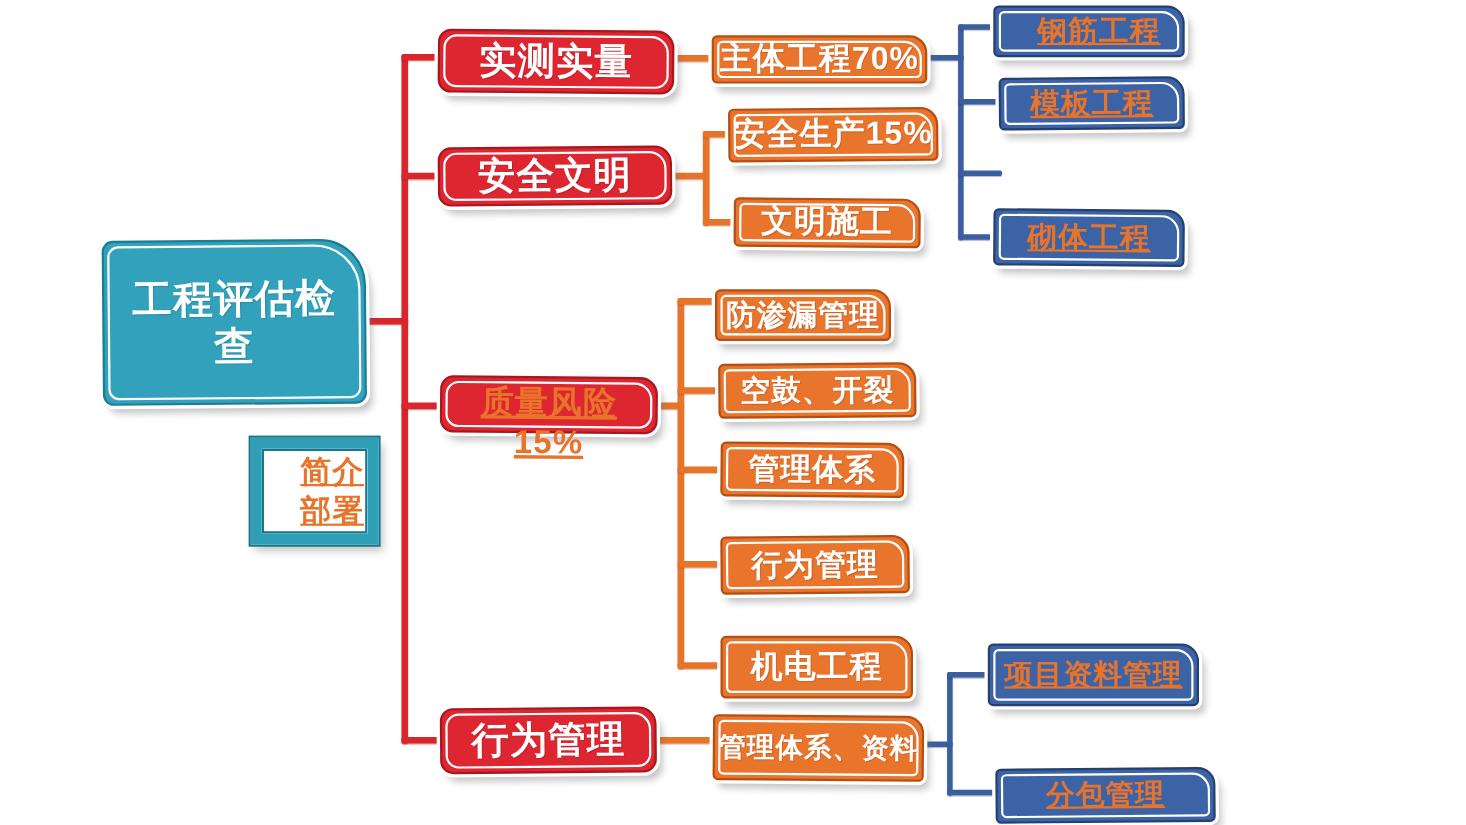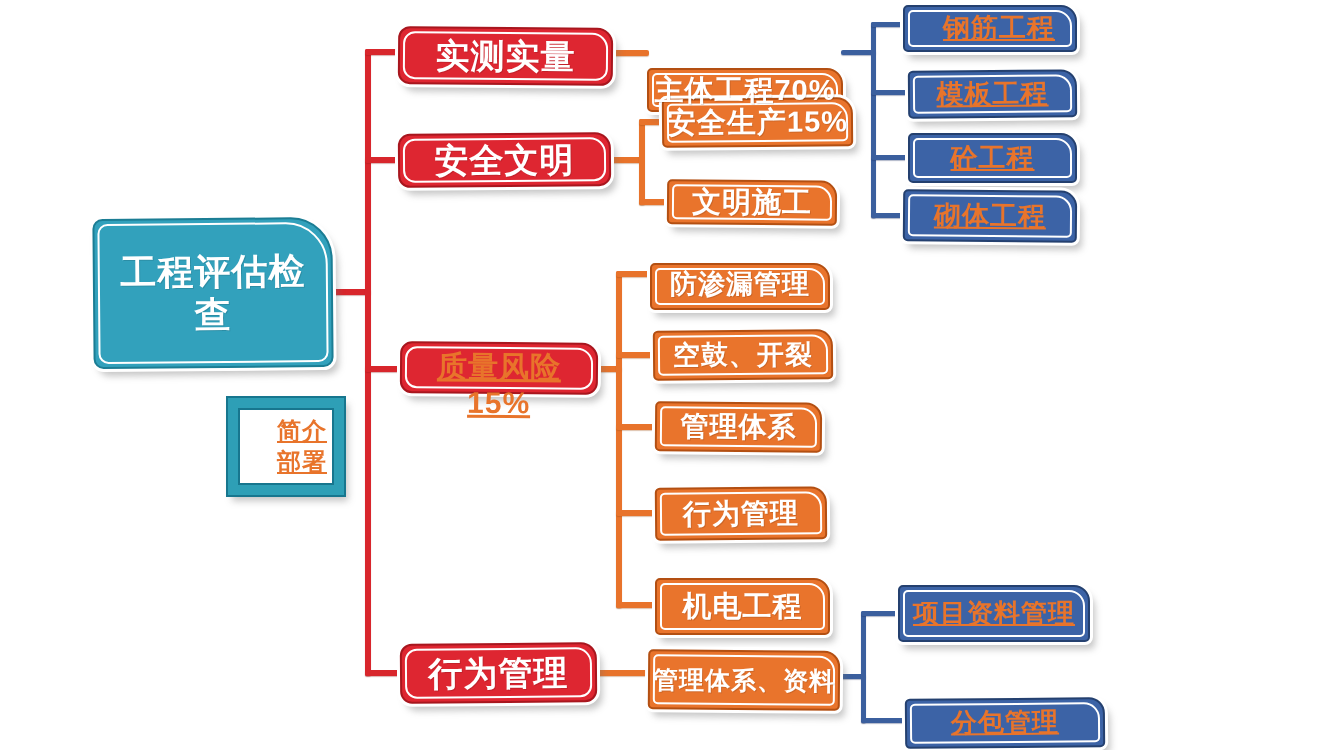--- a/index.html
+++ b/index.html
@@ -36,21 +36,21 @@
   .overflowing{align-items:flex-start;padding-top:5px;}
   .overflowing .lbl{max-width:172px;}
   
   .intro{
     position:absolute;box-sizing:border-box;background:#fff;
     border:10px solid #2e9fb6;
     box-shadow:0 0 0 2px #17768e, inset 0 0 0 2px #17768e, 4px 6px 7px rgba(110,110,110,.4);
     display:flex;flex-direction:column;align-items:center;justify-content:center;
     gap:2px;
   }
-  .intro .lbl{font-size:24px;margin-left:32px;}
+  .intro .lbl{font-size:28px;margin-left:32px;}
   
   .f36{font-size:36px;} .f34{font-size:34px;} .f30{font-size:30px;}
   .f29{font-size:29px;} .f28{font-size:28px;} .f27{font-size:27px;}
   .f26{font-size:26px;} .f25{font-size:25px;}
   
   .tl{transform:rotate(-.5deg);} .tr{transform:rotate(.5deg);}
 </style>
 </head>
 <body>
 
@@ -103,30 +103,30 @@
   <div class="node red-node tl" style="left:398px;top:133px;width:213px;height:54px;">
     <span class="lbl f34">安全文明</span>
   </div>
   <div class="node red-node overflowing tr" style="left:400px;top:342px;width:198px;height:52px;">
     <span class="lbl f30 linktxt">质量风险15%</span>
   </div>
   <div class="node red-node tl" style="left:400px;top:643px;width:197px;height:60px;">
     <span class="lbl f34">行为管理</span>
   </div>
 
-  <div class="node org-node" style="left:647px;top:32px;width:196px;height:44px;margin-top:36px;">
+  <div class="node org-node" style="left:647px;top:32px;width:196px;height:44px;">
     <span class="lbl f29">主体工程70%</span>
   </div>
   <div class="node org-node tl" style="left:662px;top:98px;width:191px;height:49px;">
     <span class="lbl f29">安全生产15%</span>
   </div>
   <div class="node org-node tr" style="left:667px;top:180px;width:170px;height:45px;">
     <span class="lbl f29">文明施工</span>
   </div>
-  <div class="node org-node" style="left:650px;top:263px;width:180px;height:47px;font-family:Liberation Mono, monospace;">
+  <div class="node org-node" style="left:650px;top:263px;width:160px;height:47px;">
     <span class="lbl f27">防渗漏管理</span>
   </div>
   <div class="node org-node tl" style="left:653px;top:330px;width:180px;height:50px;">
     <span class="lbl f27">空鼓、开裂</span>
   </div>
   <div class="node org-node tr" style="left:655px;top:402px;width:167px;height:50px;">
     <span class="lbl f28">管理体系</span>
   </div>
   <div class="node org-node tl" style="left:655px;top:487px;width:172px;height:53px;">
     <span class="lbl f28">行为管理</span>
@@ -137,23 +137,20 @@
   <div class="node org-node tr" style="left:648px;top:650px;width:192px;height:60px;">
     <span class="lbl f25">管理体系、资料</span>
   </div>
 
   <div class="node blu-node" style="left:903px;top:5px;width:174px;height:47px;padding-left:18px;">
     <span class="lbl f27 linktxt">钢筋工程</span>
   </div>
   <div class="node blu-node tl" style="left:908px;top:70px;width:169px;height:48px;">
     <span class="lbl f27 linktxt">模板工程</span>
   </div>
-  <div class="node blu-node" style="left:908px;top:133px;width:169px;height:50px;">
-    <span class="lbl f27 linktxt">砼工程</span>
-  </div>
   <div class="node blu-node tr" style="left:903px;top:190px;width:174px;height:52px;">
     <span class="lbl f27 linktxt">砌体工程</span>
   </div>
   <div class="node blu-node" style="left:898px;top:585px;width:192px;height:57px;">
     <span class="lbl f26 linktxt">项目资料管理</span>
   </div>
   <div class="node blu-node tl" style="left:905px;top:698px;width:200px;height:50px;">
     <span class="lbl f26 linktxt">分包管理</span>
   </div>
 

